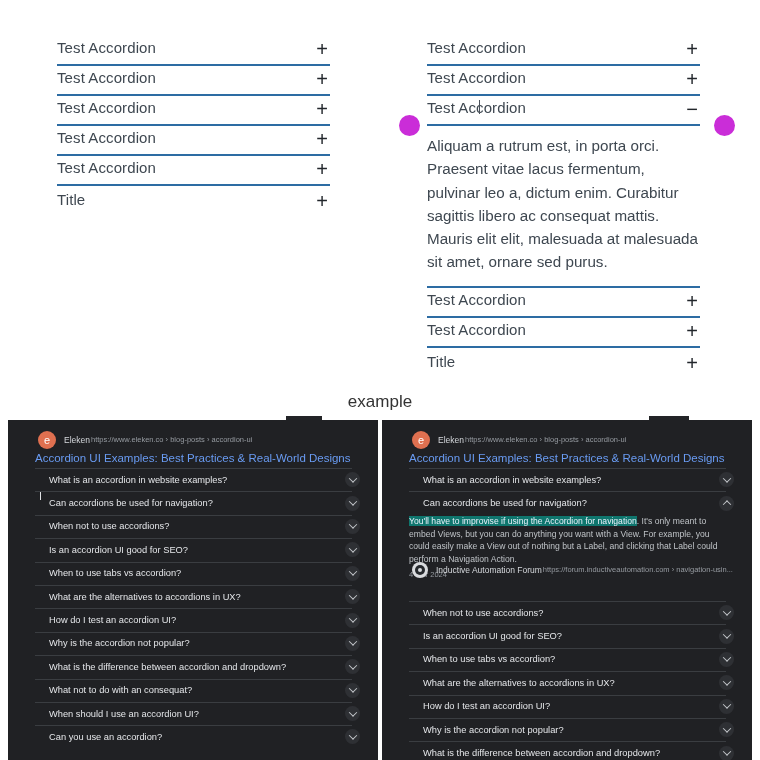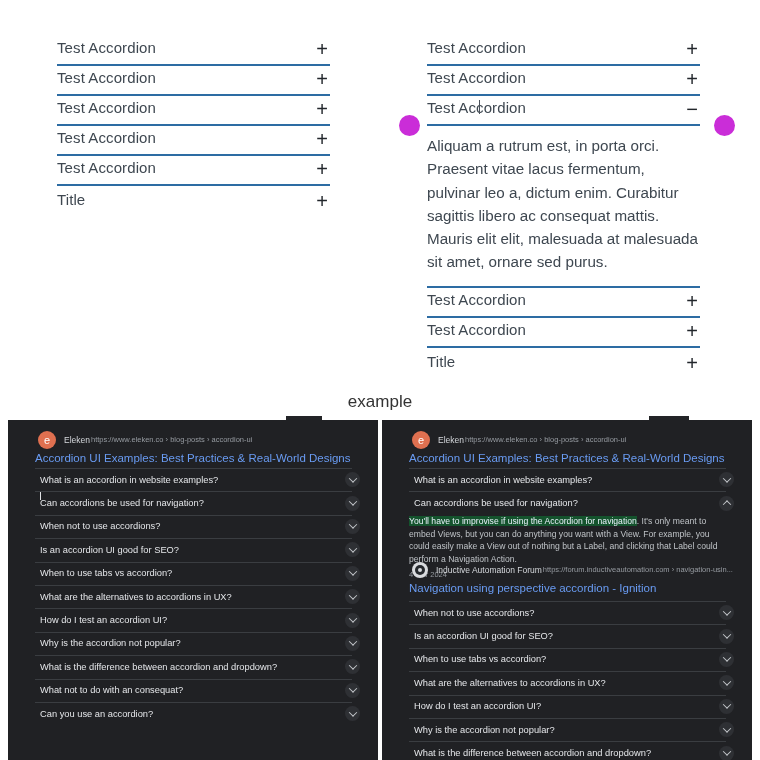--- a/index.html
+++ b/index.html
@@ -42,31 +42,31 @@
   .fav{width:18px;height:18px;border-radius:50%;background:#df7050;color:#fff;
     font-size:11px;display:flex;align-items:center;justify-content:center;flex:0 0 18px;}
   .meta{display:flex;gap:1px;}
   .site{font-size:8.5px;color:#d5d8dc;}
   .url{font-size:7.5px;color:#969ba1;}
   .res-title{position:absolute;top:32px;left:27px;font-size:11.5px;color:#699bf2;
     white-space:nowrap;cursor:pointer;}
   .faq{position:absolute;left:0;right:0;}
   .faq-row{
     position:relative;height:23.4px;display:flex;align-items:center;
-    justify-content:space-between;padding:0 18px 0 32px;box-sizing:border-box;cursor:pointer;
+    justify-content:space-between;padding:0 18px 0 41px;box-sizing:border-box;cursor:pointer;
   }
   .faq-row::before{content:"";position:absolute;top:0;left:27px;right:26px;height:1px;background:#3a3d41;}
   .q{font-size:9.3px;color:#e4e6e9;}
   .chip{width:15px;height:15px;border-radius:50%;background:#2e3034;
     display:flex;align-items:center;justify-content:center;flex:0 0 15px;}
   .chev{width:5px;height:5px;border-right:1.2px solid #c4c7cb;border-bottom:1.2px solid #c4c7cb;}
   .chev.down{transform:rotate(45deg) translate(-1px,-1px);}
   .chev.up{transform:rotate(-135deg) translate(-1px,-1px);}
   .ans{position:absolute;top:95px;left:27px;right:24px;font-size:8.6px;line-height:1.48;color:#bfc3c7;}
-  .hl{background:#14532d;color:#eaf1fb;}
+  .hl{background:#0f766e;color:#eaf1fb;}
   .ans-date{margin-top:3px;font-size:7.5px;color:#969ba1;}
   .nested-head{position:absolute;top:142px;left:30px;display:flex;gap:8px;align-items:center;}
   .fav2{width:16px;height:16px;border-radius:50%;background:#d9dbde;
     display:flex;align-items:center;justify-content:center;flex:0 0 16px;}
   .fav2 .ring{width:10px;height:10px;border-radius:50%;background:#26292d;
     display:flex;align-items:center;justify-content:center;}
   .fav2 .core{width:4px;height:4px;border-radius:50%;background:#d9dbde;}
   .nested-title{position:absolute;top:162px;left:27px;font-size:11.5px;color:#699bf2;
     white-space:nowrap;cursor:pointer;}
   .caret-light{position:absolute;left:32px;top:71px;width:1px;height:9px;background:#dfe1e4;}
@@ -203,20 +203,26 @@
           <span class="chev down"></span>
         </span>
     </div>
     <div class="faq-row">
       <span class="q">What not to do with an consequat?</span>
       <span class="chip">
           <span class="chev down"></span>
         </span>
     </div>
     <div class="faq-row">
+      <span class="q">When should I use an accordion UI?</span>
+      <span class="chip">
+          <span class="chev down"></span>
+        </span>
+    </div>
+    <div class="faq-row">
       <span class="q">Can you use an accordion?</span>
       <span class="chip">
           <span class="chev down"></span>
         </span>
     </div>
   </div>
 </div>
 
 <div class="shot r">
   <div class="res-head">
@@ -252,21 +258,20 @@
     <div class="fav2">
       <span class="ring">
           <span class="core"></span>
         </span>
     </div>
     <div class="meta">
       <div class="site">Inductive Automation Forum</div>
       <div class="url">https://forum.inductiveautomation.com › navigation-usin...</div>
     </div>
   </div>
-  <div class="nested-title">Navigation using perspective accordion - Ignition</div>
 
   <div class="faq" style="top:181px;">
     <div class="faq-row">
       <span class="q">When not to use accordions?</span>
       <span class="chip">
           <span class="chev down"></span>
         </span>
     </div>
     <div class="faq-row">
       <span class="q">Is an accordion UI good for SEO?</span>

